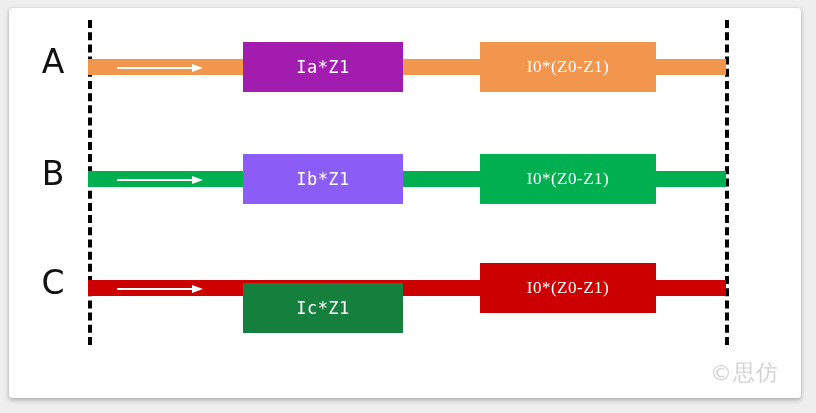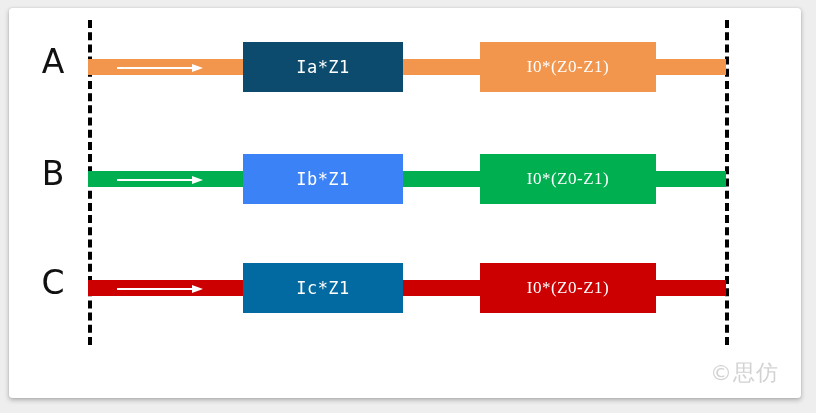--- a/index.html
+++ b/index.html
@@ -149,43 +149,43 @@
     <div id="line-left" class="dashed-line" style="border-left-color: rgb(0, 0, 0);"></div>
     <div id="line-right" class="dashed-line" style="border-left-color: rgb(0, 0, 0);"></div>
 
     <div id="row-A" class="phase-row">
       <div class="row-label">A</div>
       <div class="thin-bar" style="background: rgb(243, 150, 77);"></div>
       <div class="arrow">
         <div class="shaft" style="background: rgb(255, 255, 255);"></div>
         <div class="head" style="border-left-color: rgb(255, 255, 255);"></div>
       </div>
-      <div class="seg-box seg-1" style="background: #0c4a6e;">Ia*Z1</div>
+      <div class="seg-box seg-1" style="background: #a21caf;">Ia*Z1</div>
       <div class="seg-box seg-2" style="background: rgb(243, 150, 77);">I0*(Z0-Z1)</div>
     </div>
 
     <div id="row-B" class="phase-row">
       <div class="row-label">B</div>
       <div class="thin-bar" style="background: rgb(0, 176, 80);"></div>
       <div class="arrow">
         <div class="shaft" style="background: rgb(255, 255, 255);"></div>
         <div class="head" style="border-left-color: rgb(255, 255, 255);"></div>
       </div>
-      <div class="seg-box seg-1" style="background: #3b82f6;">Ib*Z1</div>
+      <div class="seg-box seg-1" style="background: #8b5cf6;">Ib*Z1</div>
       <div class="seg-box seg-2" style="background: rgb(0, 176, 80);">I0*(Z0-Z1)</div>
     </div>
 
     <div id="row-C" class="phase-row">
       <div class="row-label">C</div>
       <div class="thin-bar" style="background: rgb(204, 0, 0);"></div>
       <div class="arrow">
         <div class="shaft" style="background: rgb(255, 255, 255);"></div>
         <div class="head" style="border-left-color: rgb(255, 255, 255);"></div>
       </div>
-      <div class="seg-box seg-1" style="background: #0369a1;">Ic*Z1</div>
+      <div class="seg-box seg-1" style="background: #15803d; margin-top: 20px;">Ic*Z1</div>
       <div class="seg-box seg-2" style="background: rgb(204, 0, 0);">I0*(Z0-Z1)</div>
     </div>
 
     <div id="watermark" style="color: rgb(210, 210, 210);">
       <div>©思仿</div>
     </div>
 
   </div>
 </div>
 

